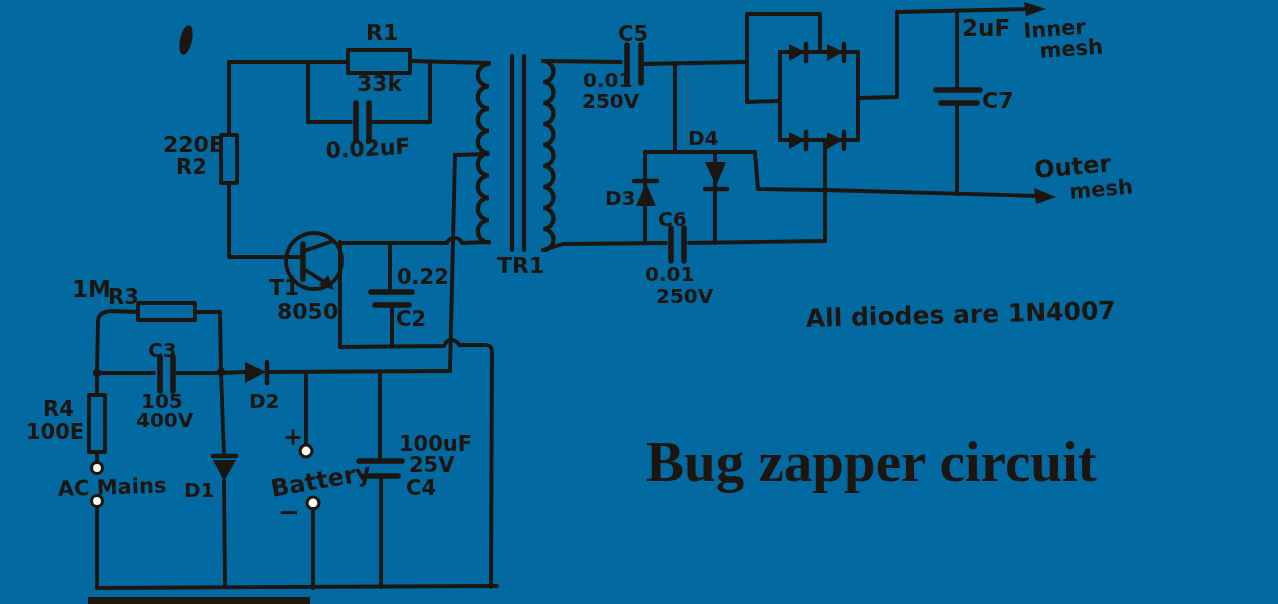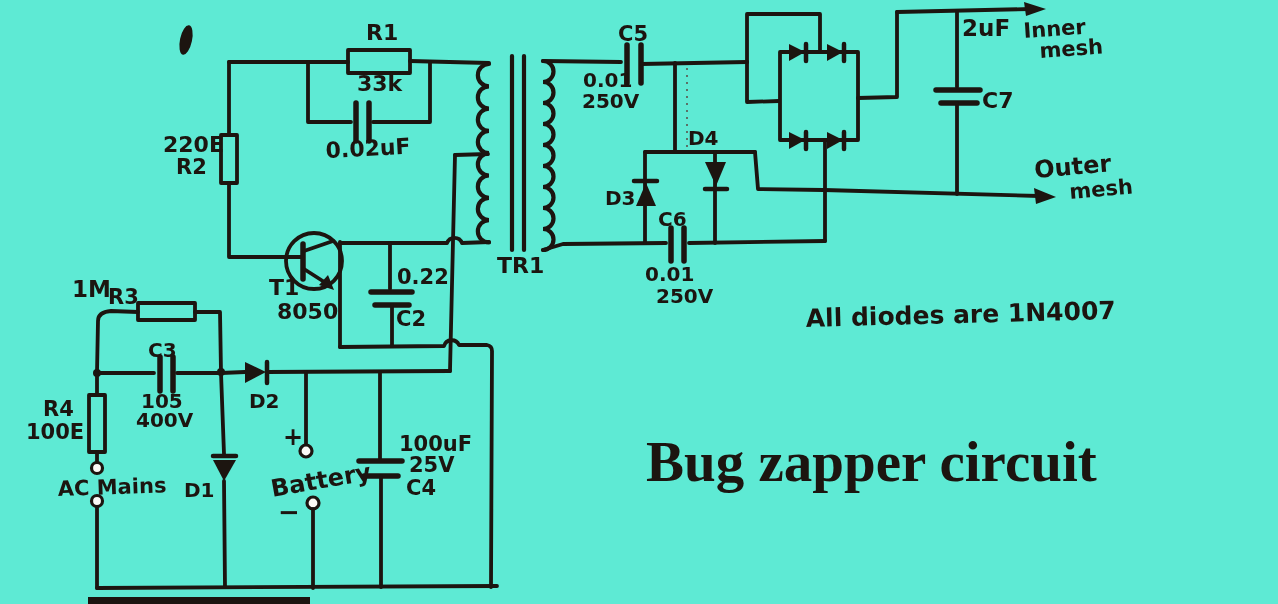--- a/index.html
+++ b/index.html
@@ -1,16 +1,16 @@
 <!DOCTYPE html>
 <html><head>
 <meta charset="utf-8">
 <style>
   html,body{margin:0;padding:0;background:#e9e9e9;}
-  .page{width:1278px;height:604px;background:#5eead4;position:relative;overflow:hidden;
+  .page{width:1278px;height:604px;background:#0369a1;position:relative;overflow:hidden;
         font-family:"DejaVu Sans",sans-serif;}
   svg{display:block}
   .w  {stroke:#1c1510;stroke-width:3.8;fill:none;stroke-linecap:round;stroke-linejoin:round}
   .wp {stroke:#1c1510;stroke-width:5.5;fill:none;stroke-linecap:round}
   .wb {stroke:#1c1510;stroke-width:4.5;fill:none;stroke-linecap:round}
   .w4 {stroke:#1c1510;stroke-width:4.2;fill:none;stroke-linecap:round}
   .f  {fill:#1c1510;stroke:none}
   .dotline{stroke:#5a544c;stroke-width:1.6;stroke-dasharray:2 5;fill:none}
   .term{fill:#fbfaf6;stroke:#1c1510;stroke-width:3.2}
   text{font-family:"DejaVu Sans",sans-serif;font-weight:700;fill:#1c1510}

